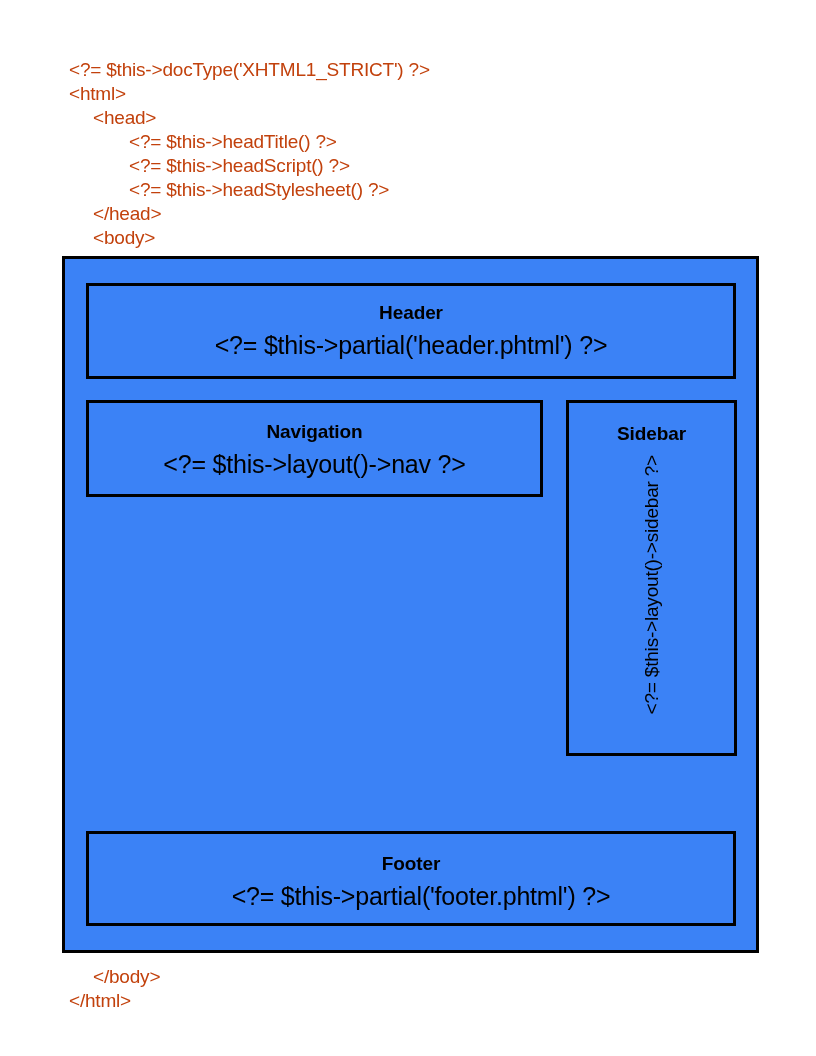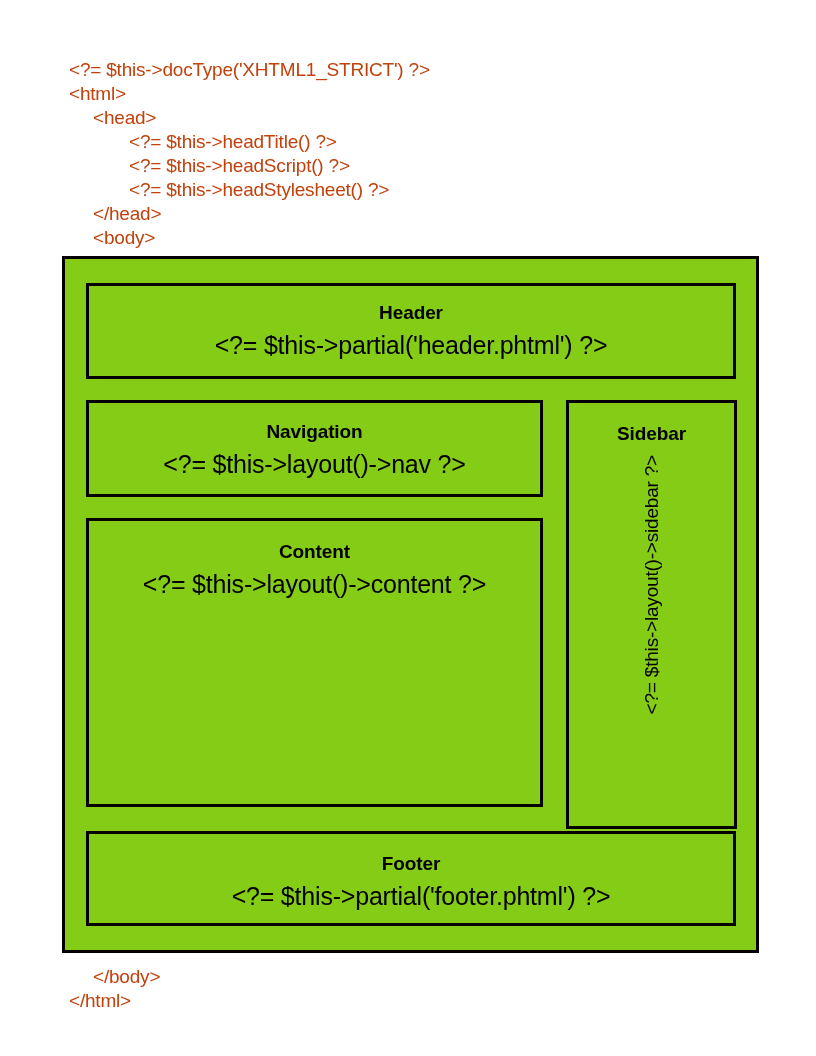--- a/index.html
+++ b/index.html
@@ -28,27 +28,27 @@
   }
   .ind0 { left: 69px; }
   .ind1 { left: 93px; }
   .ind2 { left: 117px; margin-left: 12px; }
 
   
   .box {
     position: absolute;
     box-sizing: border-box;
     border: 3px solid #000000;
-    background: #84cc16;
+    background: #3b82f6;
   }
   #outer-box       { left: 62px;  top: 256px; width: 697px; height: 697px; }
   #header-box      { left: 86px;  top: 283px; width: 650px; height: 96px; }
   #nav-box         { left: 86px;  top: 400px; width: 457px; height: 97px; }
   #content-box     { left: 86px;  top: 518px; width: 457px; height: 289px; }
-  #sidebar-box     { left: 566px; top: 400px; width: 171px; height: 429px; }
+  #sidebar-box     { left: 566px; top: 400px; width: 171px; height: 356px; }
   #footer-box      { left: 86px;  top: 831px; width: 650px; height: 95px; }
 
   
   .box-title {
     position: absolute;
     left: 0;
     right: 0;
     text-align: center;
     font-size: 19px;
     font-weight: bold;
@@ -118,24 +118,20 @@
   <div class="box" id="header-box" style="left:21px; top:24px;">
     <div class="box-title">Header</div>
     <div class="box-code">&lt;?= $this-&gt;partial('header.phtml') ?&gt;</div>
   </div>
 
   <div class="box" id="nav-box" style="left:21px; top:141px;">
     <div class="box-title">Navigation</div>
     <div class="box-code">&lt;?= $this-&gt;layout()-&gt;nav ?&gt;</div>
   </div>
 
-  <div class="box" id="content-box" style="left:21px; top:259px;">
-    <div class="box-title">Content</div>
-    <div class="box-code">&lt;?= $this-&gt;layout()-&gt;content ?&gt;</div>
-  </div>
 
   <div class="box" id="sidebar-box" style="left:501px; top:141px;">
     <div class="box-title">Sidebar</div>
     <div class="vertical-code-wrap">
       <span class="vertical-code">&lt;?= $this-&gt;layout()-&gt;sidebar ?&gt;</span>
     </div>
   </div>
 
   <div class="box" id="footer-box" style="left:21px; top:572px;">
     <div class="box-title">Footer</div>

